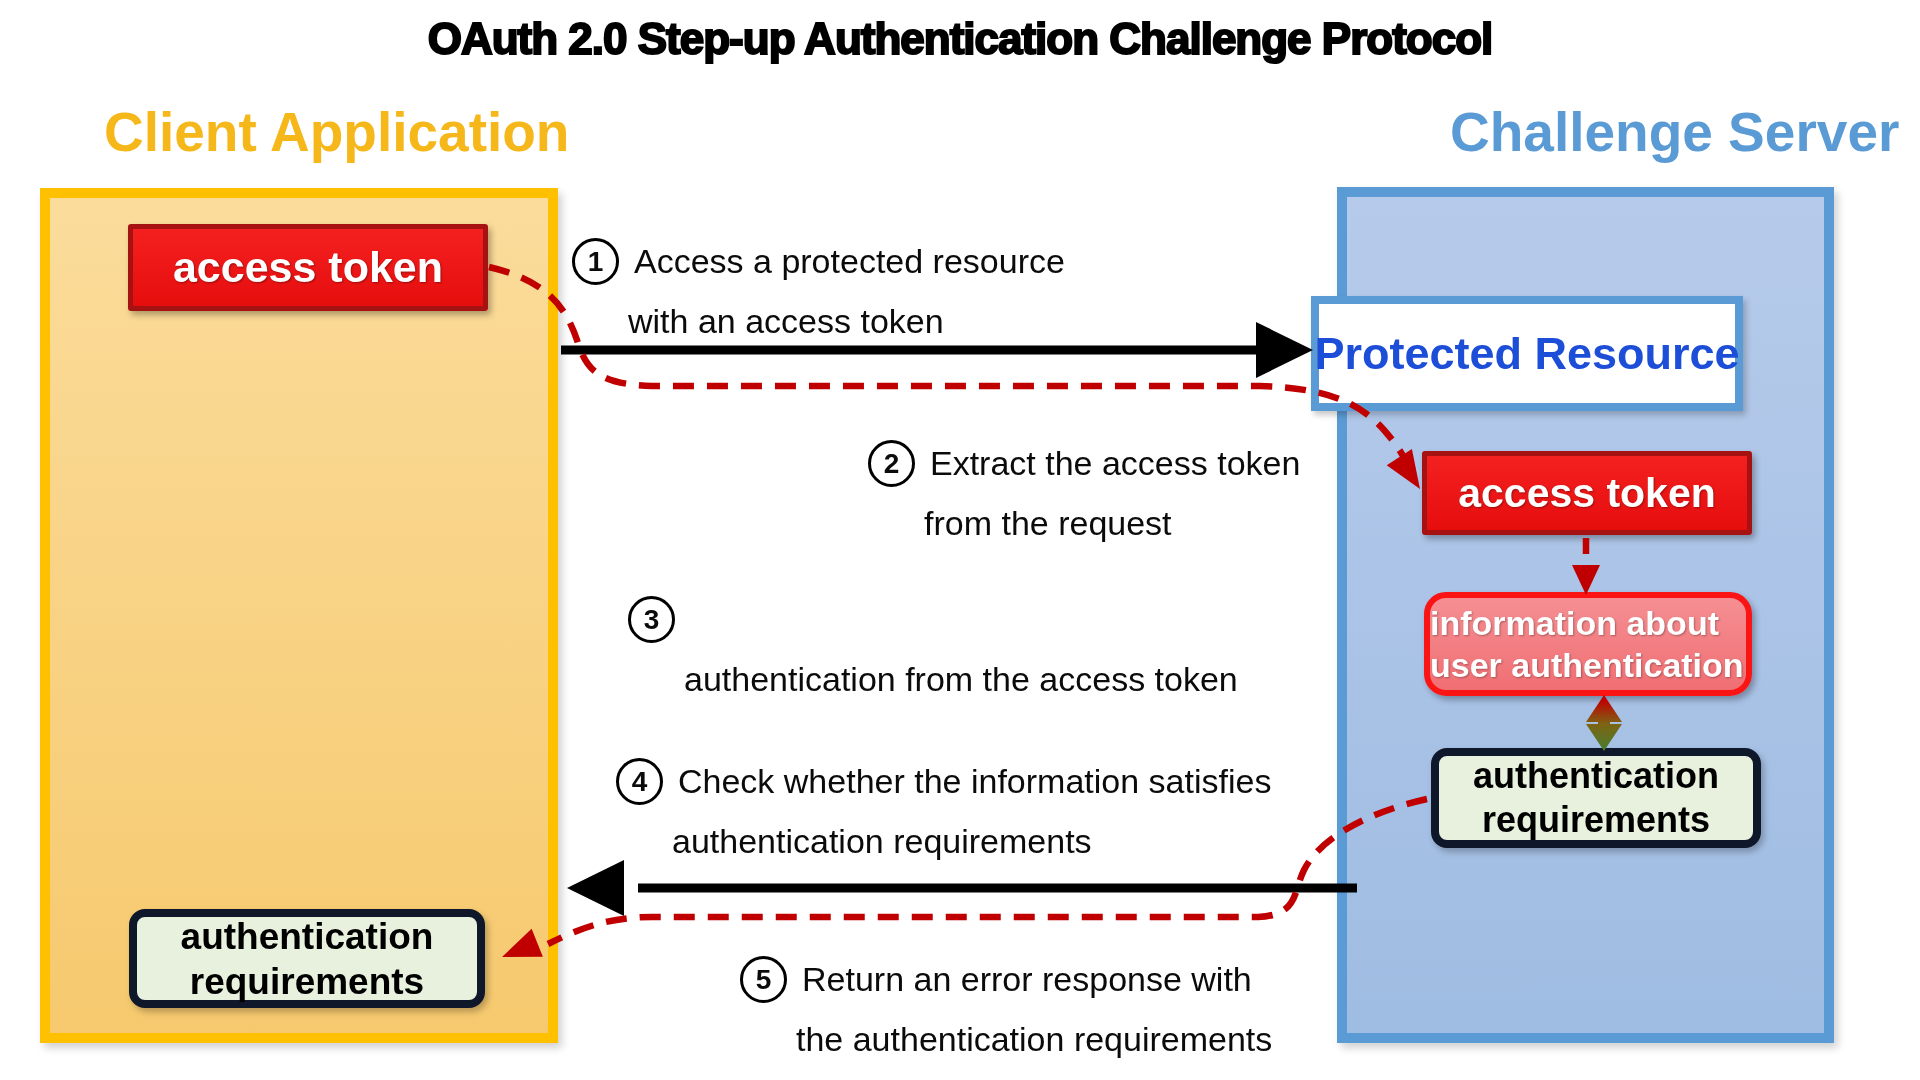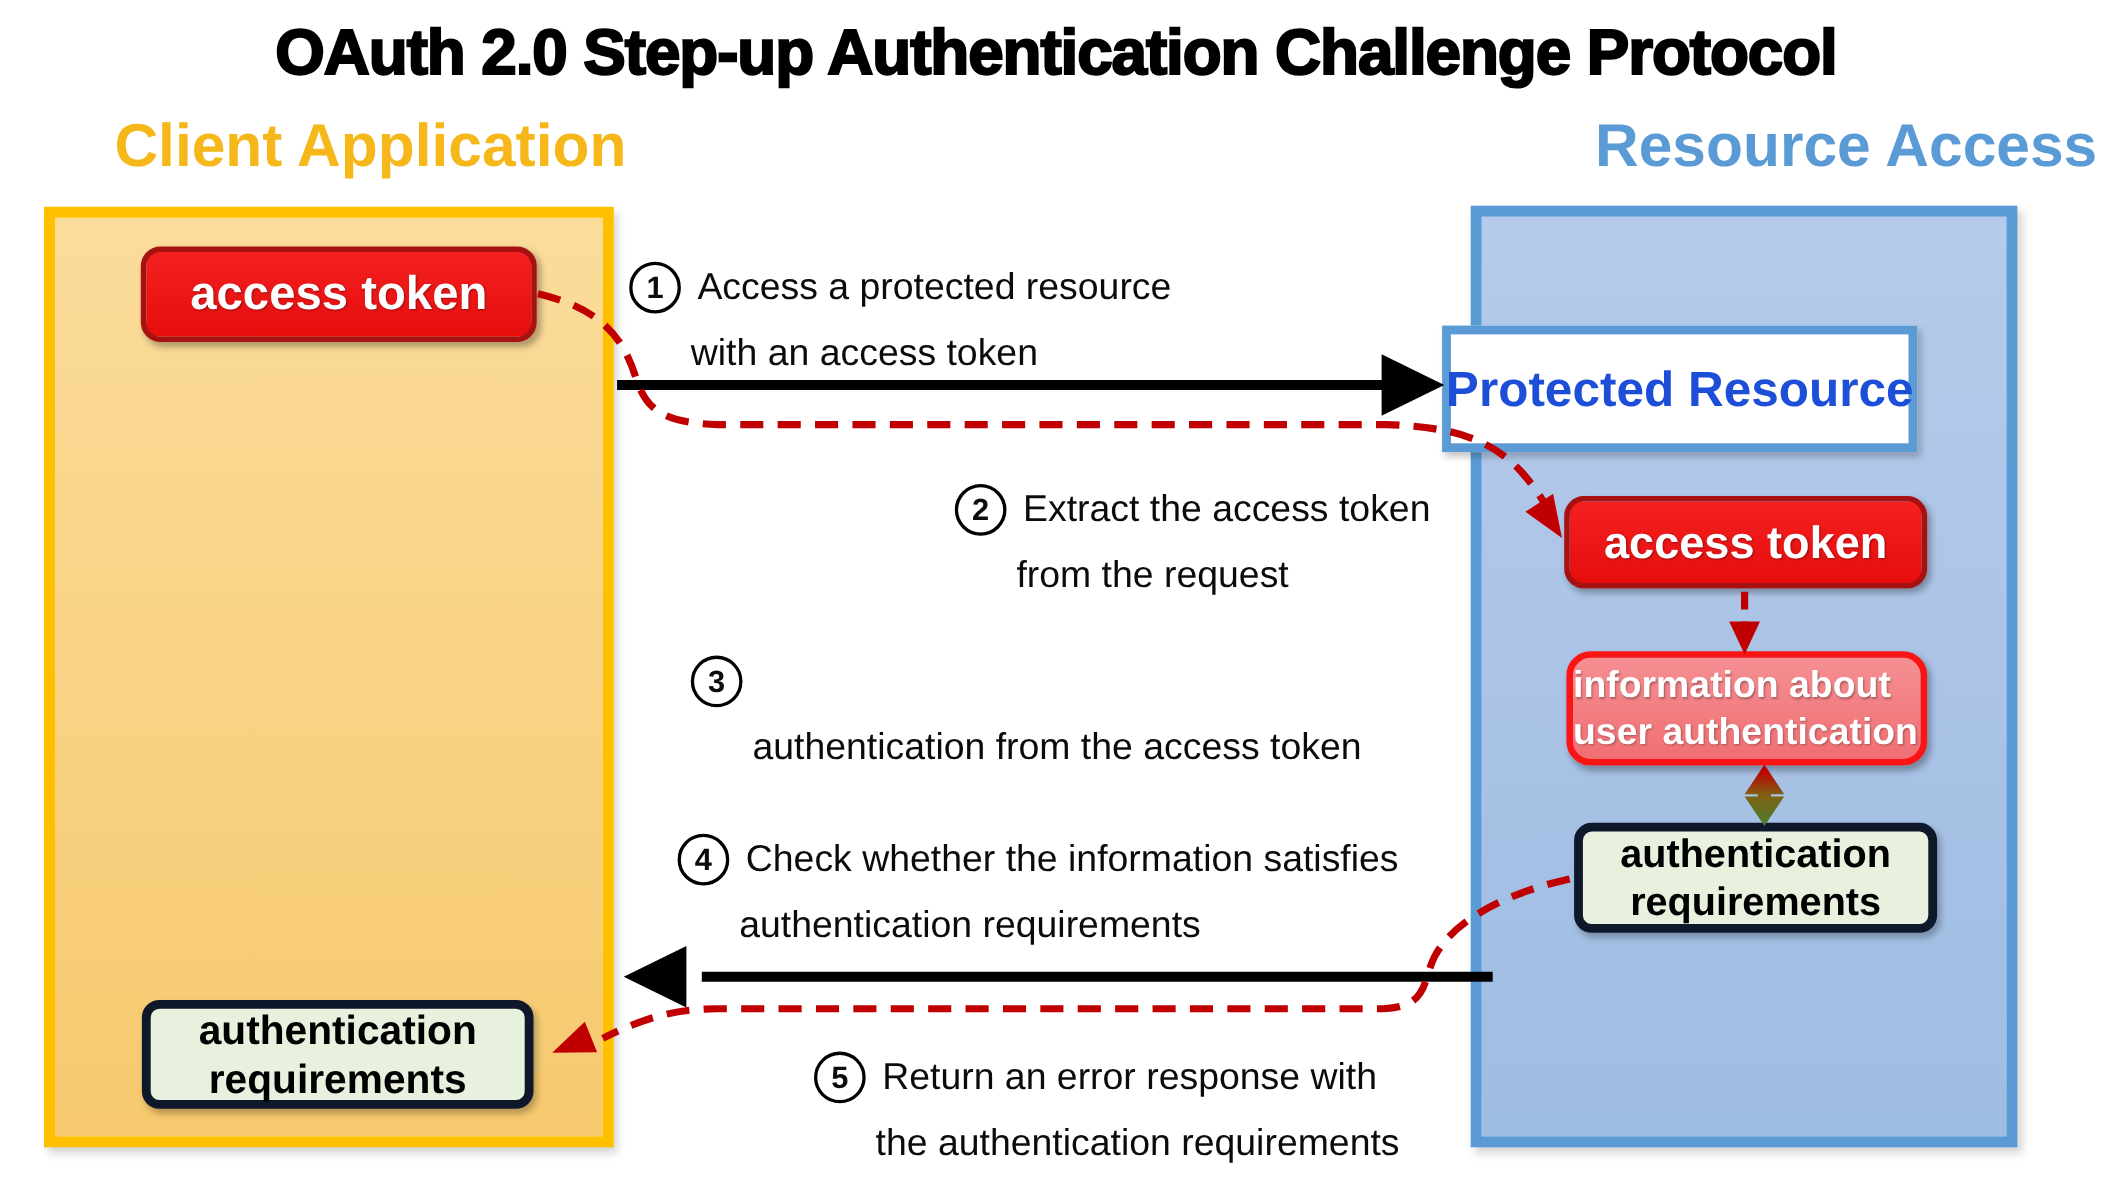--- a/index.html
+++ b/index.html
@@ -2,21 +2,21 @@
 <html><head>
 <meta charset="utf-8">
 <style>
   html,body{margin:0;padding:0;background:#ffffff;}
   .canvas{
     position:relative;width:1920px;height:1080px;overflow:hidden;background:#ffffff;
     font-family:"Liberation Sans",sans-serif;
   }
   .title{
     position:absolute;left:0;right:0;top:14px;text-align:center;
-    font-size:58px;font-weight:800;letter-spacing:-1px;color:#000;
+    font-size:44px;font-weight:800;letter-spacing:-1px;color:#000;
     -webkit-text-stroke:2px #000;
   }
   .zone-label{position:absolute;font-size:55px;font-weight:600;white-space:nowrap;margin-left:28px;}
   .client-label{left:76px;top:100px;color:#F5B719;}
   .server-label{left:1422px;top:100px;color:#5B9BD5;}
 
   .client-box{
     position:absolute;left:40px;top:188px;width:518px;height:855px;box-sizing:border-box;
     border:10px solid #FFC000;background:linear-gradient(180deg,#FBDC9B,#F6C96E);
     box-shadow:4px 5px 8px rgba(0,0,0,0.18);
@@ -27,21 +27,21 @@
     box-shadow:4px 5px 8px rgba(0,0,0,0.18);
   }
   .pr-box{
     position:absolute;left:1311px;top:296px;width:432px;height:115px;box-sizing:border-box;
     background:#ffffff;border:8px solid #5B9BD5;
     display:flex;align-items:center;justify-content:center;
     font-size:45px;font-weight:600;color:#1d4ed8;white-space:nowrap;
     box-shadow:3px 4px 6px rgba(0,0,0,0.22);
   }
   .pill{
-    position:absolute;box-sizing:border-box;border-radius:18px;
+    position:absolute;box-sizing:border-box;border-radius:3px;
     background:linear-gradient(180deg,#F42020,#E60D0D);border:5px solid #A61212;
     display:flex;align-items:center;justify-content:center;
     color:#fff;font-weight:700;white-space:nowrap;
     box-shadow:3px 4px 6px rgba(0,0,0,0.30);
     text-shadow:1px 1px 2px rgba(0,0,0,0.35);
   }
   .client-token{left:128px;top:224px;width:360px;height:87px;font-size:43px;}
   .server-token{left:1422px;top:451px;width:330px;height:84px;font-size:41px;}
   .info-box{
     position:absolute;left:1424px;top:592px;width:328px;height:104px;box-sizing:border-box;
@@ -79,21 +79,21 @@
   .step-5{left:740px;top:956px;}
 </style>
 </head>
 <body>
 
 <div class="canvas">
 
   <div class="title">OAuth 2.0 Step-up Authentication Challenge Protocol</div>
 
   <div class="zone-label client-label">Client Application</div>
-  <div class="zone-label server-label">Resource Access</div>
+  <div class="zone-label server-label">Challenge Server</div>
 
   <div class="client-box"></div>
   <div class="server-box"></div>
 
   <div class="pr-box">Protected Resource</div>
 
   <div class="pill client-token">access token</div>
   <div class="pill server-token">access token</div>
 
   <div class="info-box">

